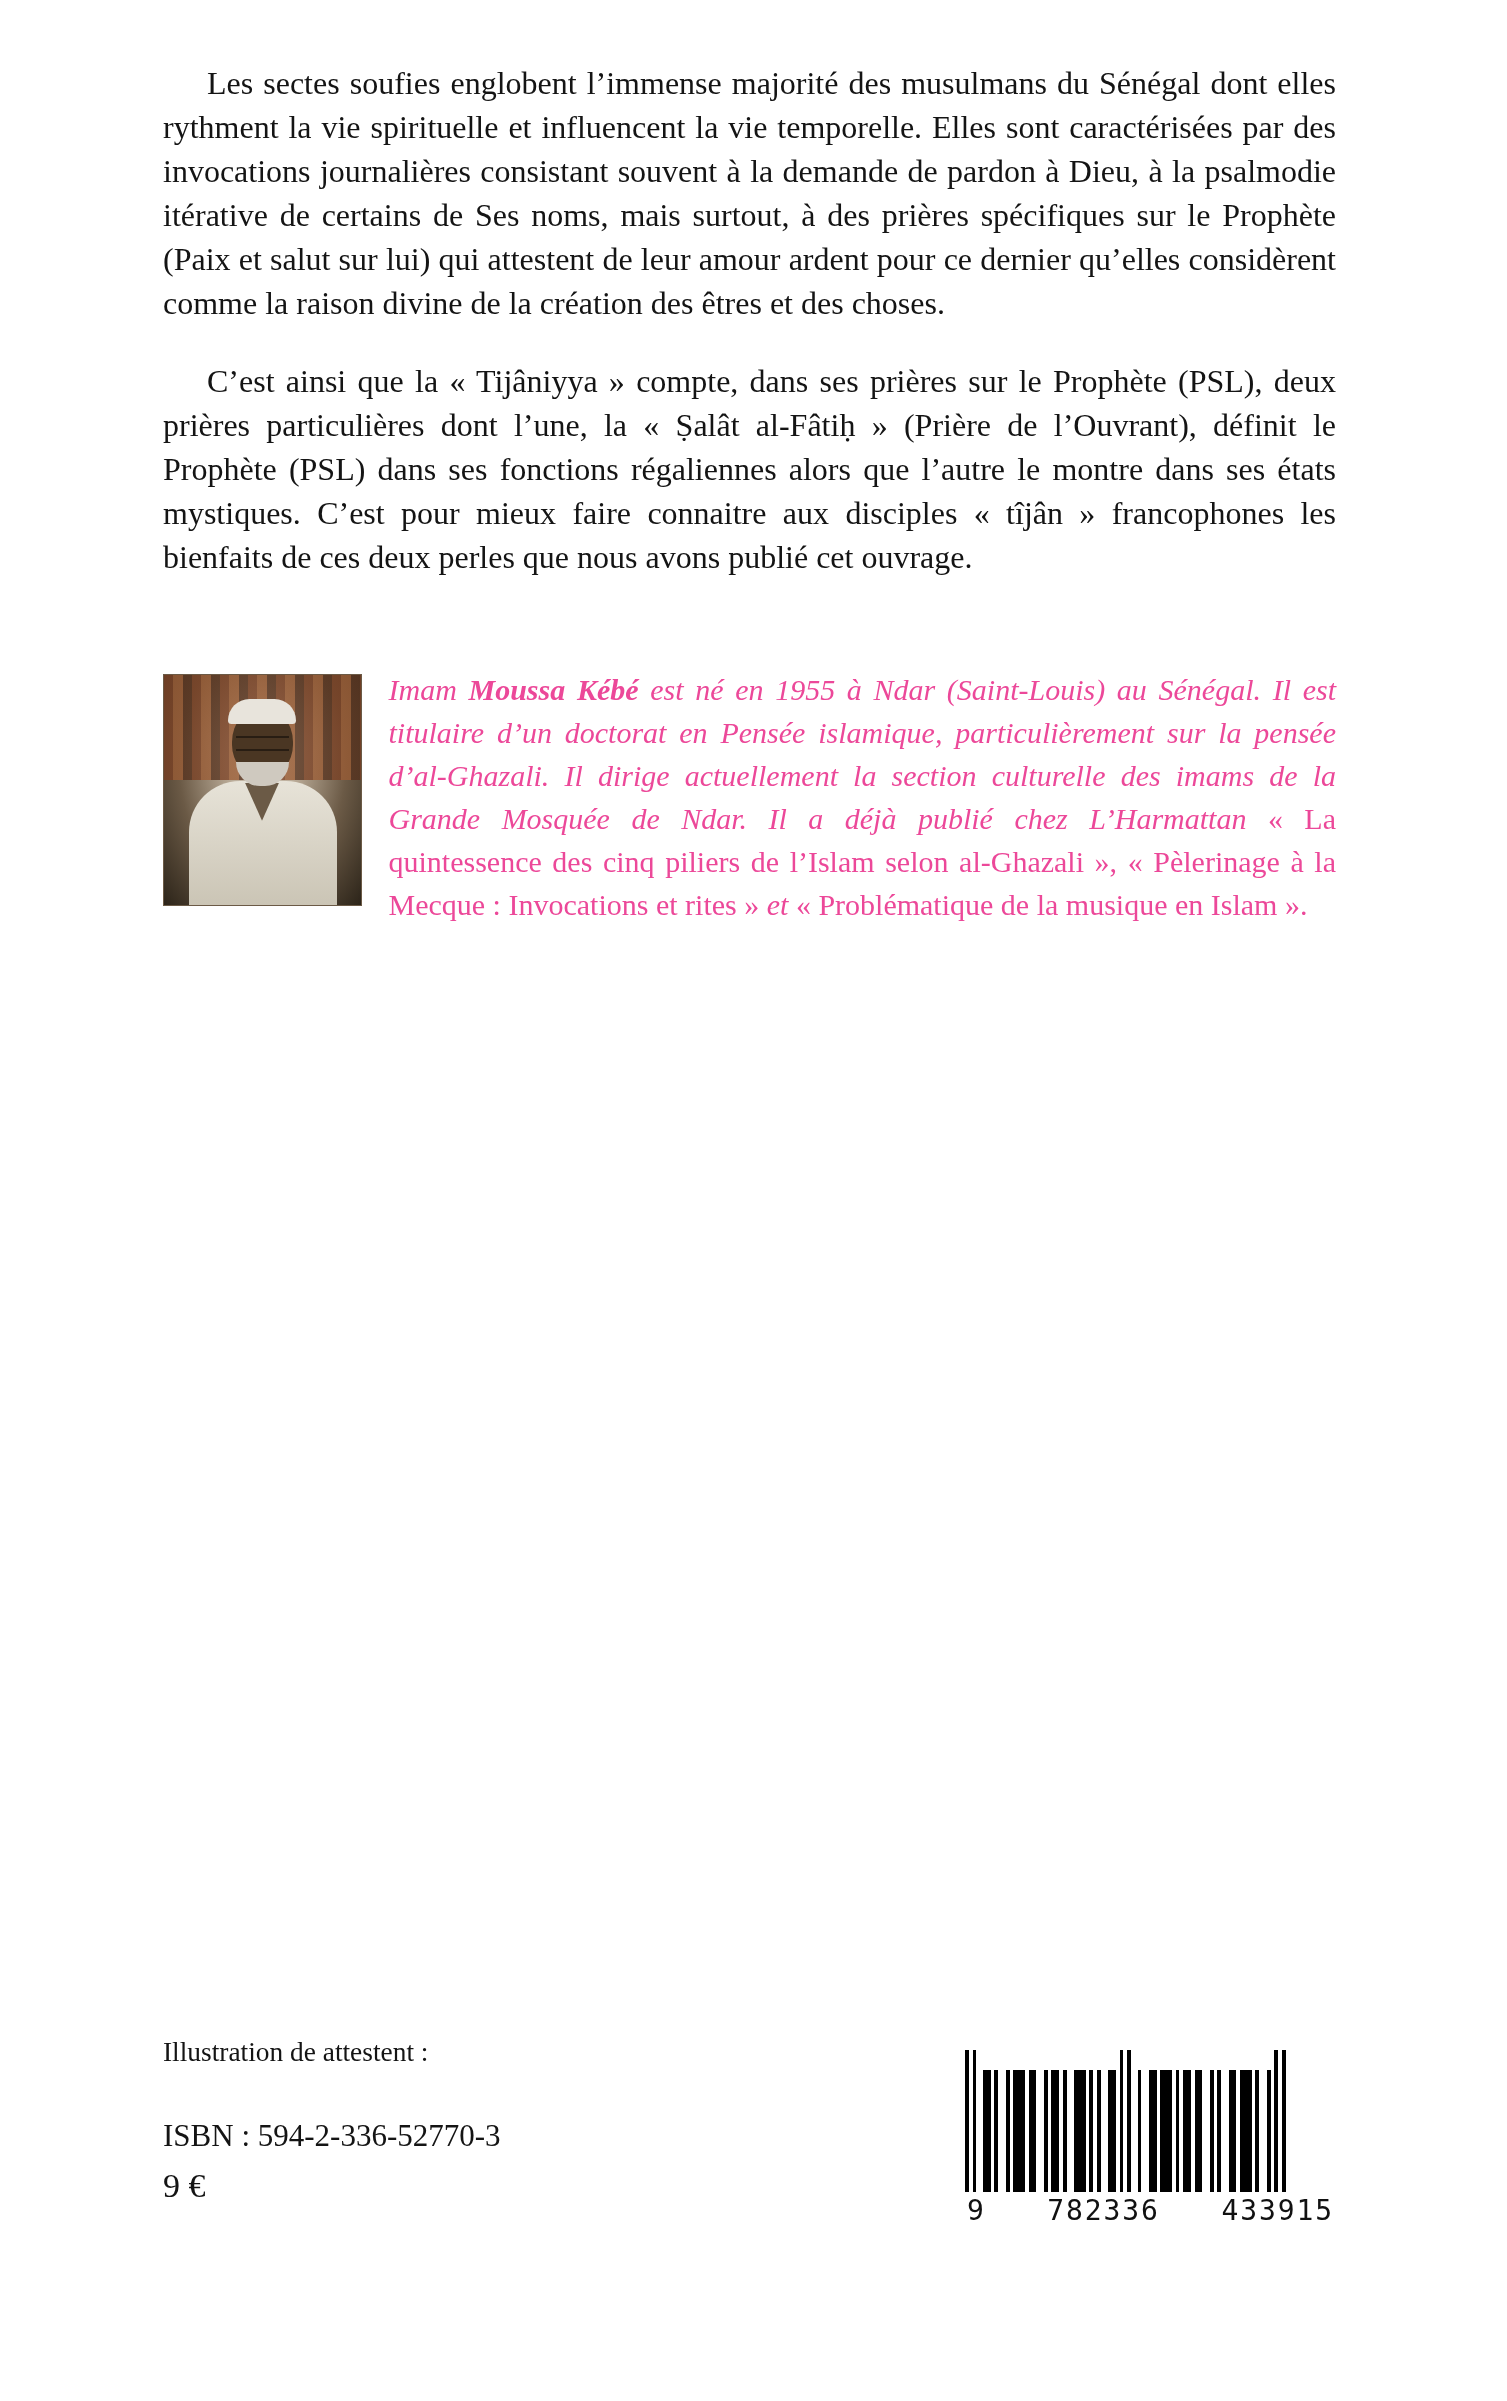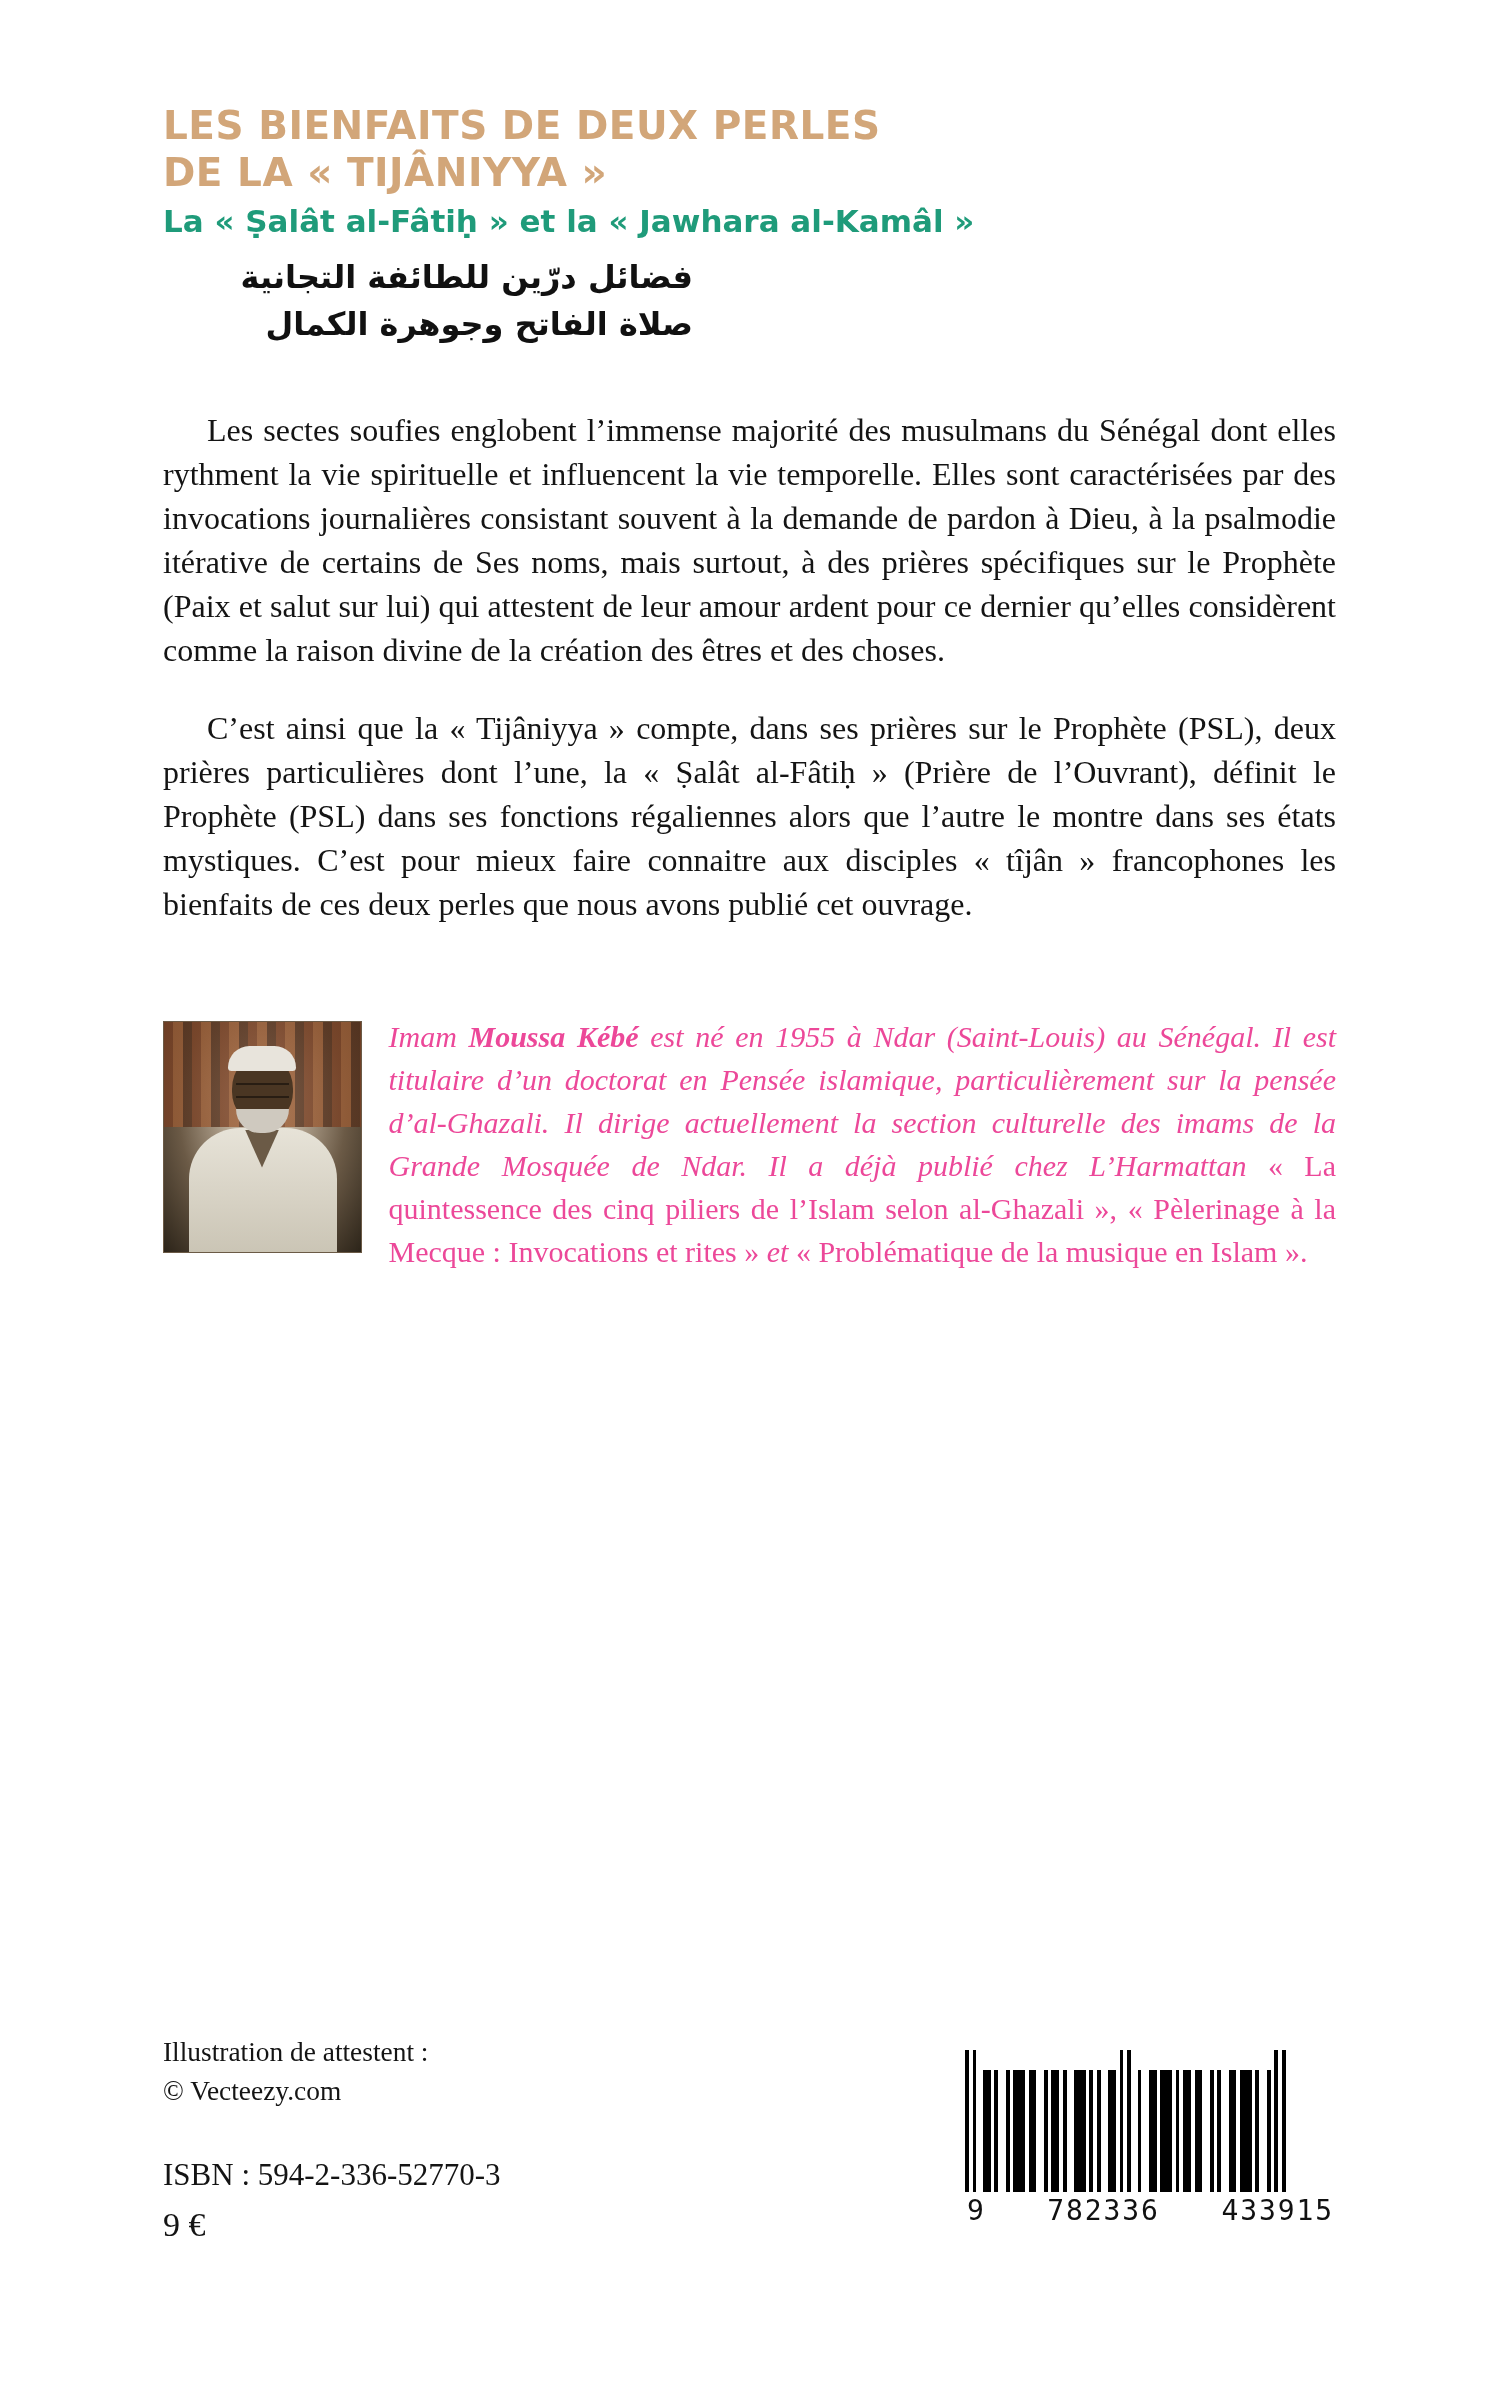--- a/index.html
+++ b/index.html
@@ -218,31 +218,20 @@
   }
   .clearfix::after { content: ""; display: block; clear: both; }
 </style>
 </head>
 <body>
 
 <div class="page">
 
   <div class="content">
 
-    <div class="title-block">
-      <div class="main-title">
-        <span>LES BIENFAITS DE DEUX PERLES</span>
-        <span class="line2">DE LA « TIJÂNIYYA »</span>
-      </div>
-      <div class="sub-title">La « Ṣalât al-Fâtiḥ » et la « Jawhara al-Kamâl »</div>
-      <div class="arabic-block">
-        <div class="arabic-1">فضائل درّين للطائفة التجانية</div>
-        <div class="arabic-2">صلاة الفاتح وجوهرة الكمال</div>
-      </div>
-    </div>
 
     <div class="body-text">
       <p>Les sectes soufies englobent l’immense majorité des musulmans du Sénégal dont elles rythment la vie spirituelle et influencent la vie temporelle. Elles sont caractérisées par des invocations journalières consistant souvent à la demande de pardon à Dieu, à la psalmodie itérative de certains de Ses noms, mais surtout, à des prières spécifiques sur le Prophète (Paix et salut sur lui) qui attestent de leur amour ardent pour ce dernier qu’elles considèrent comme la raison divine de la création des êtres et des choses.</p>
       <p><span>C’est ainsi que la « </span><span class="it">Tijâniyya</span><span> » compte, dans ses prières sur le Prophète (PSL), deux prières particulières dont l’une, la « </span><span class="it">Ṣalât al-Fâtiḥ</span><span> » (Prière de l’Ouvrant), définit le Prophète (PSL) dans ses fonctions régaliennes alors que l’autre le montre dans ses états mystiques. C’est pour mieux faire connaitre aux disciples « </span><span class="it">tîjân</span><span> » francophones les bienfaits de ces deux perles que nous avons publié cet ouvrage.</span></p>
     </div>
 
     <div class="bio clearfix">
       <div class="bio-photo">
         <div class="bg-stripes"></div>
         <div class="body"></div>
@@ -254,21 +243,20 @@
       </div>
       <div class="bio-text"><span>Imam </span><b>Moussa Kébé</b><span> est né en 1955 à Ndar (Saint-Louis) au Sénégal. Il est titulaire d’un doctorat en Pensée islamique, particulièrement sur la pensée d’al-Ghazali. Il dirige actuellement la section culturelle des imams de la Grande Mosquée de Ndar. Il a déjà publié chez L’Harmattan </span><span class="upright">« La quintessence des cinq piliers de l’Islam selon al-Ghazali »,</span><span class="upright"> « Pèlerinage à la Mecque : Invocations et rites » </span><span>et</span><span class="upright"> « Problématique de la musique en Islam ».</span></div>
     </div>
 
   </div>
 
   <div class="footer clearfix">
     <div class="footer-left">
       <div class="illus">
         <div>Illustration de attestent :</div>
-        <div>© Vecteezy.com</div>
       </div>
       <div class="isbn">ISBN : 594-2-336-52770-3</div>
       <div class="price">9 €</div>
     </div>
 
     <div class="barcode-wrap">
       <div class="barcode">
         <i class="tall" style="width:3.8px"></i>
           <i class="space" style="width:3.8px"></i>
           <i class="tall" style="width:3.8px"></i>

